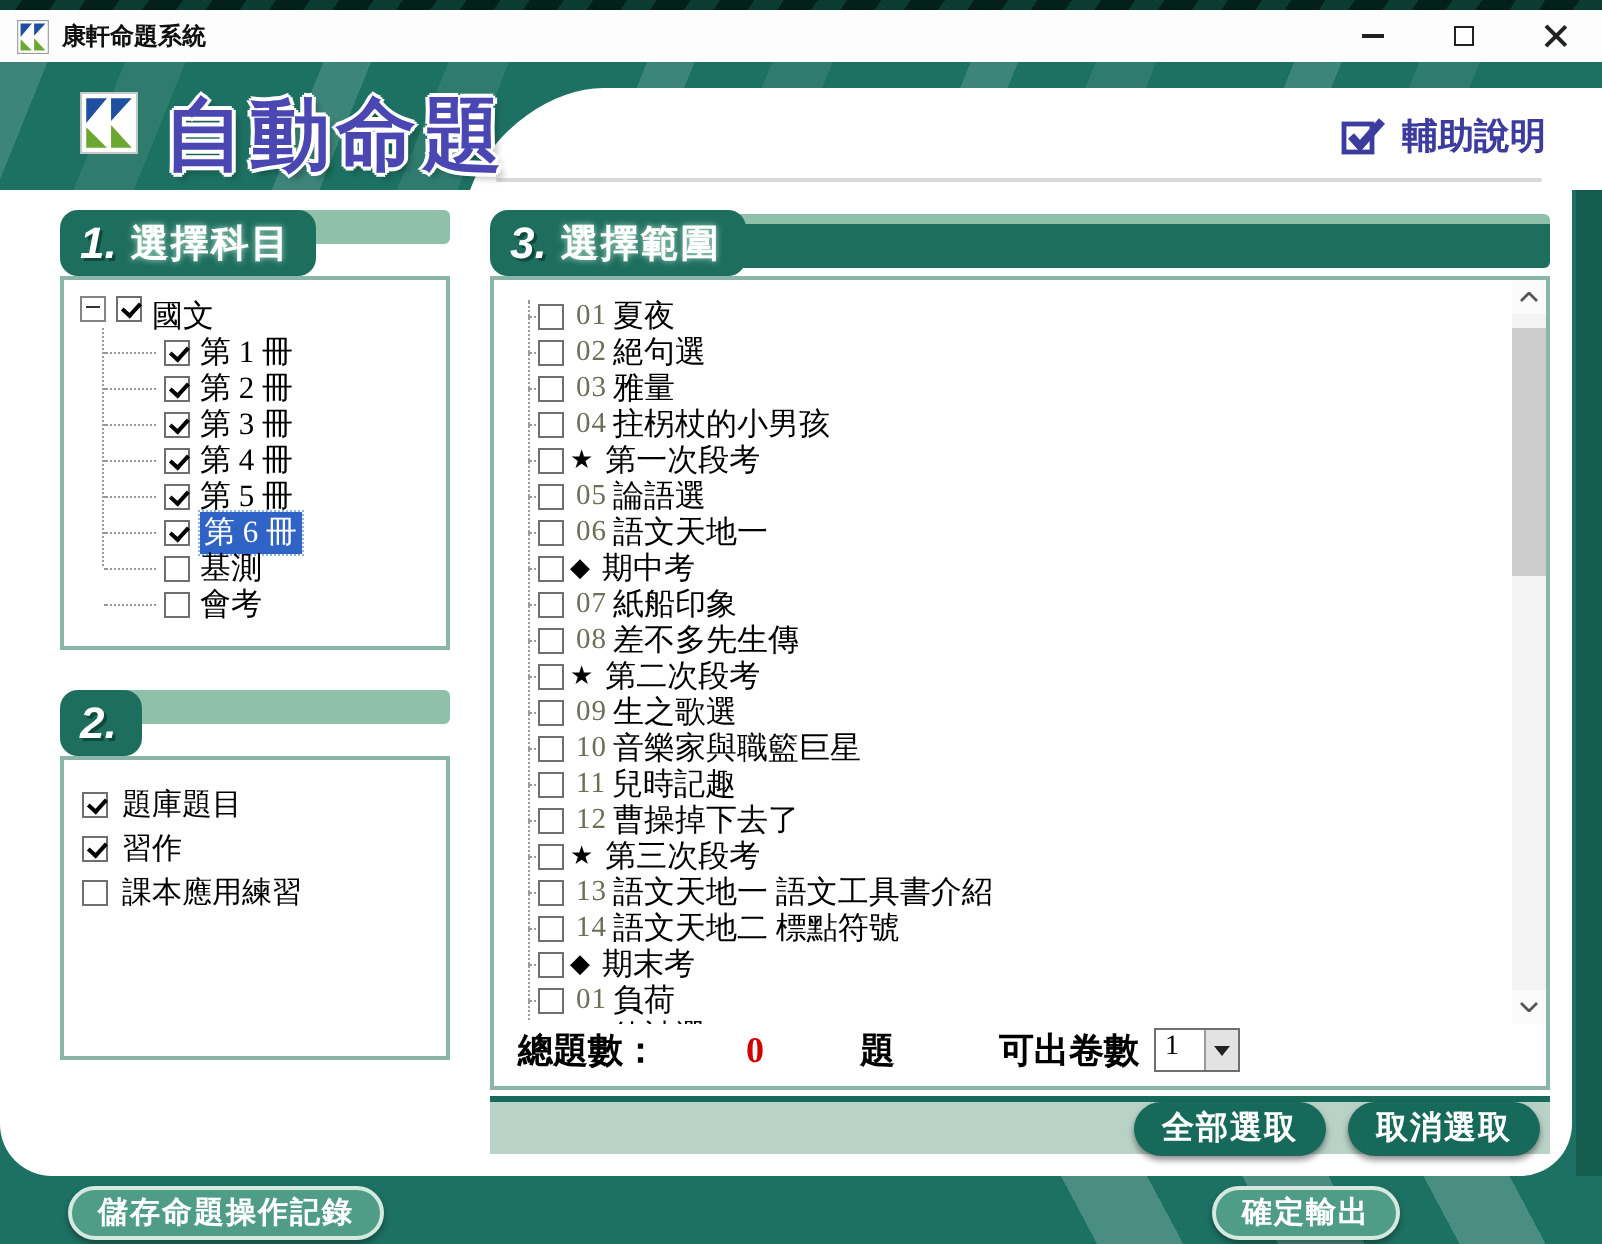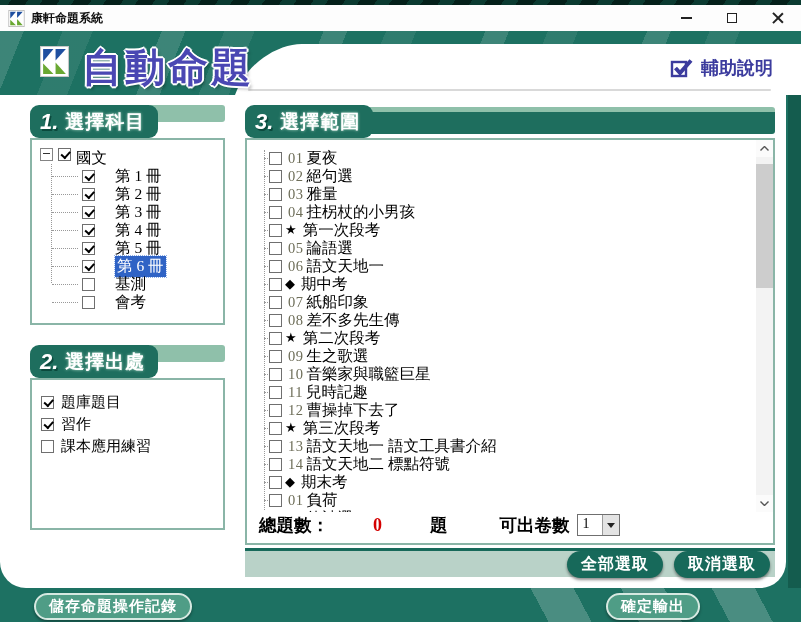--- a/index.html
+++ b/index.html
@@ -55,21 +55,21 @@
   
   .tree{padding:8px 4px 0 8px;font-family:"Liberation Serif","DejaVu Serif",serif;font-size:15.5px;color:#000;}
   .tree-root{display:flex;gap:5px;height:19px;}
   .expander{width:11px;height:11px;border:1px solid #848484;background:#fff;position:relative;flex:none;cursor:pointer;}
   .expander::after{content:"";position:absolute;left:2px;right:2px;top:4px;border-top:1px solid #333;}
   .cb{width:13px;height:13px;border:1px solid #6f6f6f;background:#fff;position:relative;flex:none;box-sizing:border-box;cursor:pointer;}
   .cb.checked::after{content:"";position:absolute;left:1.5px;top:2px;width:7px;height:3.5px;
     border-left:2px solid #000;border-bottom:2px solid #000;transform:rotate(-48deg);}
   .tree-children{position:relative;padding-left:42px;}
   .tree-children::before{content:"";position:absolute;left:11px;top:-3px;bottom:28px;border-left:1px dotted #999;}
-  .tree-row{position:relative;display:flex;align-items:center;gap:20px;height:18px;}
+  .tree-row{position:relative;display:flex;align-items:center;gap:5px;height:18px;}
   .tree-row::before{content:"";position:absolute;left:-30px;top:50%;width:26px;border-top:1px dotted #999;}
   .t-label{white-space:nowrap;}
   .t-label.sel{background:#2f63c5;color:#fff;outline:1px dotted #8fb0e8;padding:0 2px;}
   
   .source-list{padding:11px 6px 0 9px;font-family:"Liberation Serif","DejaVu Serif",serif;font-size:15px;}
   .source-row{display:flex;align-items:center;gap:7px;height:22px;}
   
   .scope-list{position:absolute;left:0;top:0;right:0;height:372px;overflow:hidden;
     font-family:"Liberation Serif","DejaVu Serif",serif;font-size:15.5px;}
   .scope-vline{position:absolute;left:17px;top:10px;bottom:2px;border-left:1px dotted #9a9a9a;}
@@ -219,21 +219,20 @@
     <span class="cb"></span>
     <span class="t-label">會考</span>
   </div>
 </div>
   </div>
 </div>
 
 <div class="panel-header" style="left:30px;top:345px;width:195px;">
   <div class="ph-label">
     <span class="ph-num">2.</span>
-    <span class="ph-title">選擇出處</span>
   </div>
   <div class="ph-ext"></div>
 </div>
 
 <div class="panel-box" id="box-source">
   <div class="source-list" id="source-list">
   <div class="source-row">
     <span class="cb checked"></span>
     <span>題庫題目</span>
   </div>

